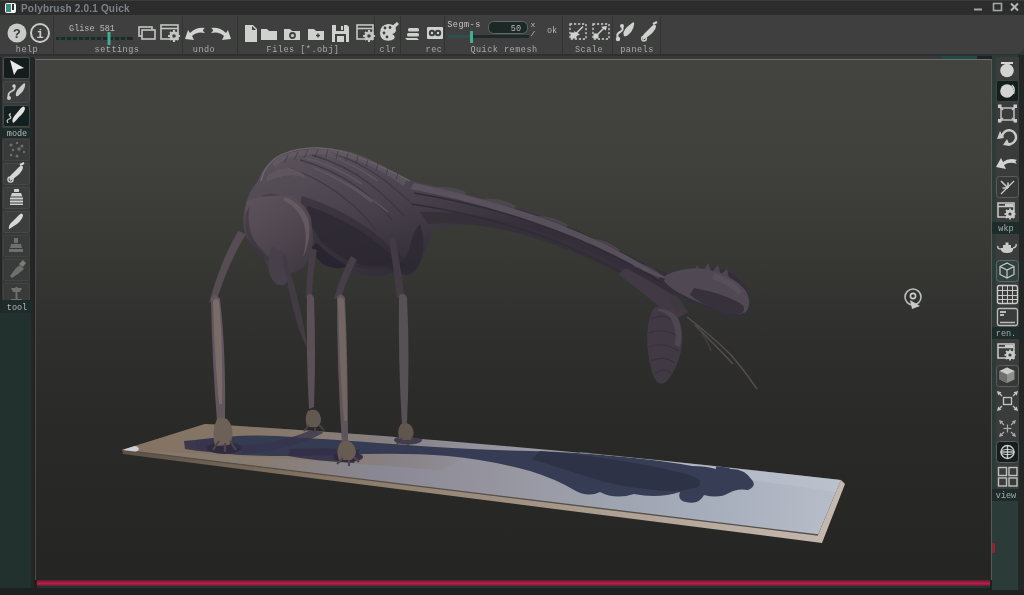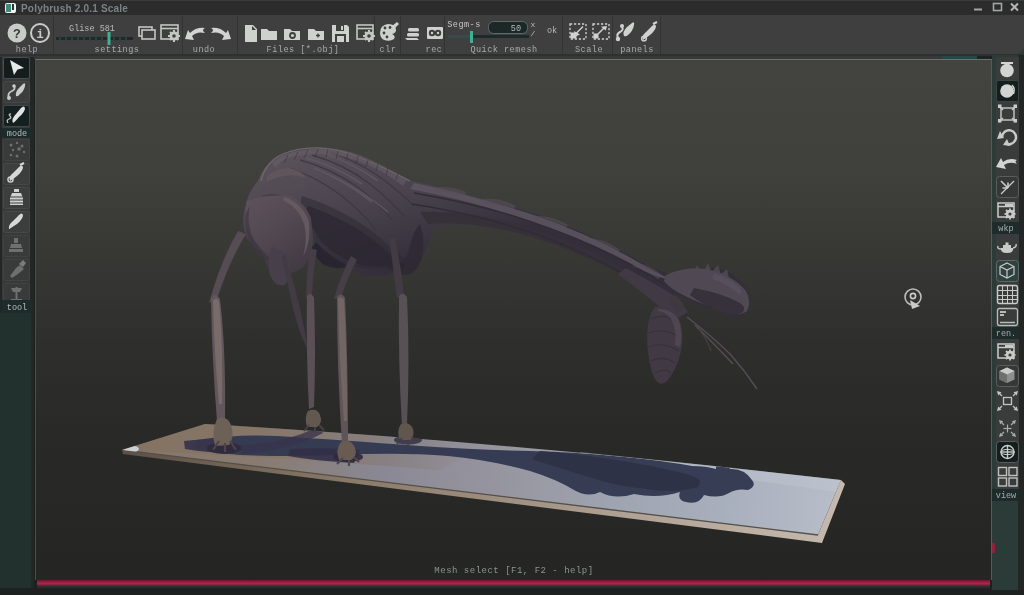--- a/index.html
+++ b/index.html
@@ -34,21 +34,21 @@
 </style>
 </head>
 <body>
 <div id="app">
 
   <div class="abs" id="titlebar"></div>
   <div class="abs" id="appicon">
       <div class="t"></div>
       <div class="d"></div>
     </div>
-  <div class="abs" id="titletext">Polybrush 2.0.1 Scale</div>
+  <div class="abs" id="titletext">Polybrush 2.0.1 Quick</div>
   <svg class="abs" style="left:966px;top:0" width="58" height="15" viewBox="0 0 58 15">
     <line x1="8" y1="9.5" x2="16" y2="9.5" stroke="#a2a6a6" stroke-width="2"></line>
     <rect x="27.5" y="3.5" width="8" height="7" fill="none" stroke="#a2a6a6" stroke-width="1.6"></rect>
     <g stroke="#b2b6b6" stroke-width="2">
         <line x1="45" y1="3.5" x2="52" y2="10.5"></line>
         <line x1="52" y1="3.5" x2="45" y2="10.5"></line>
       </g>
   </svg>
 
   <div class="abs" style="left:1012px;top:42px;width:12px;height:17px;background:#2a3b38"></div>
@@ -60,21 +60,20 @@
     </div>
 
   <div class="abs" id="viewport"></div>
 
   <div class="abs" id="leftbar">
       <div class="grayband"></div>
       <div class="tealband"></div>
     </div>
   <div class="abs" id="rightbar"></div>
 
-  <div class="abs" id="statustext">Mesh select  [F1, F2 - help]</div>
   <div class="abs" id="redbar"></div>
   <div class="abs" id="greenline"></div>
   <div class="abs" id="bottomstrip"></div>
   <div class="abs" id="tealcorner"></div>
 
   <svg class="abs" id="toolbarsvg" style="left:0;top:14px" width="1024" height="42" viewBox="0 0 1024 42">
 
     <g stroke="#323332" stroke-width="1">
       <line x1="53.5" y1="2" x2="53.5" y2="40"></line>
       <line x1="182.5" y1="2" x2="182.5" y2="40"></line>

